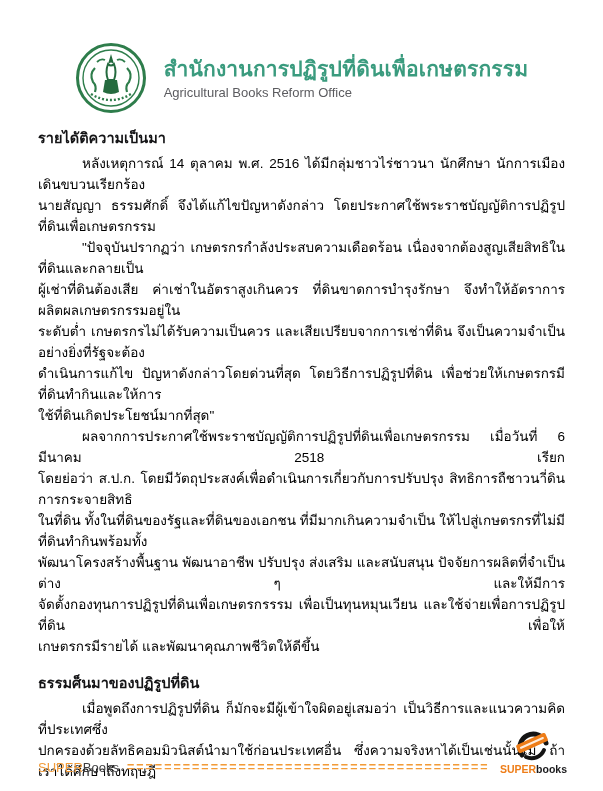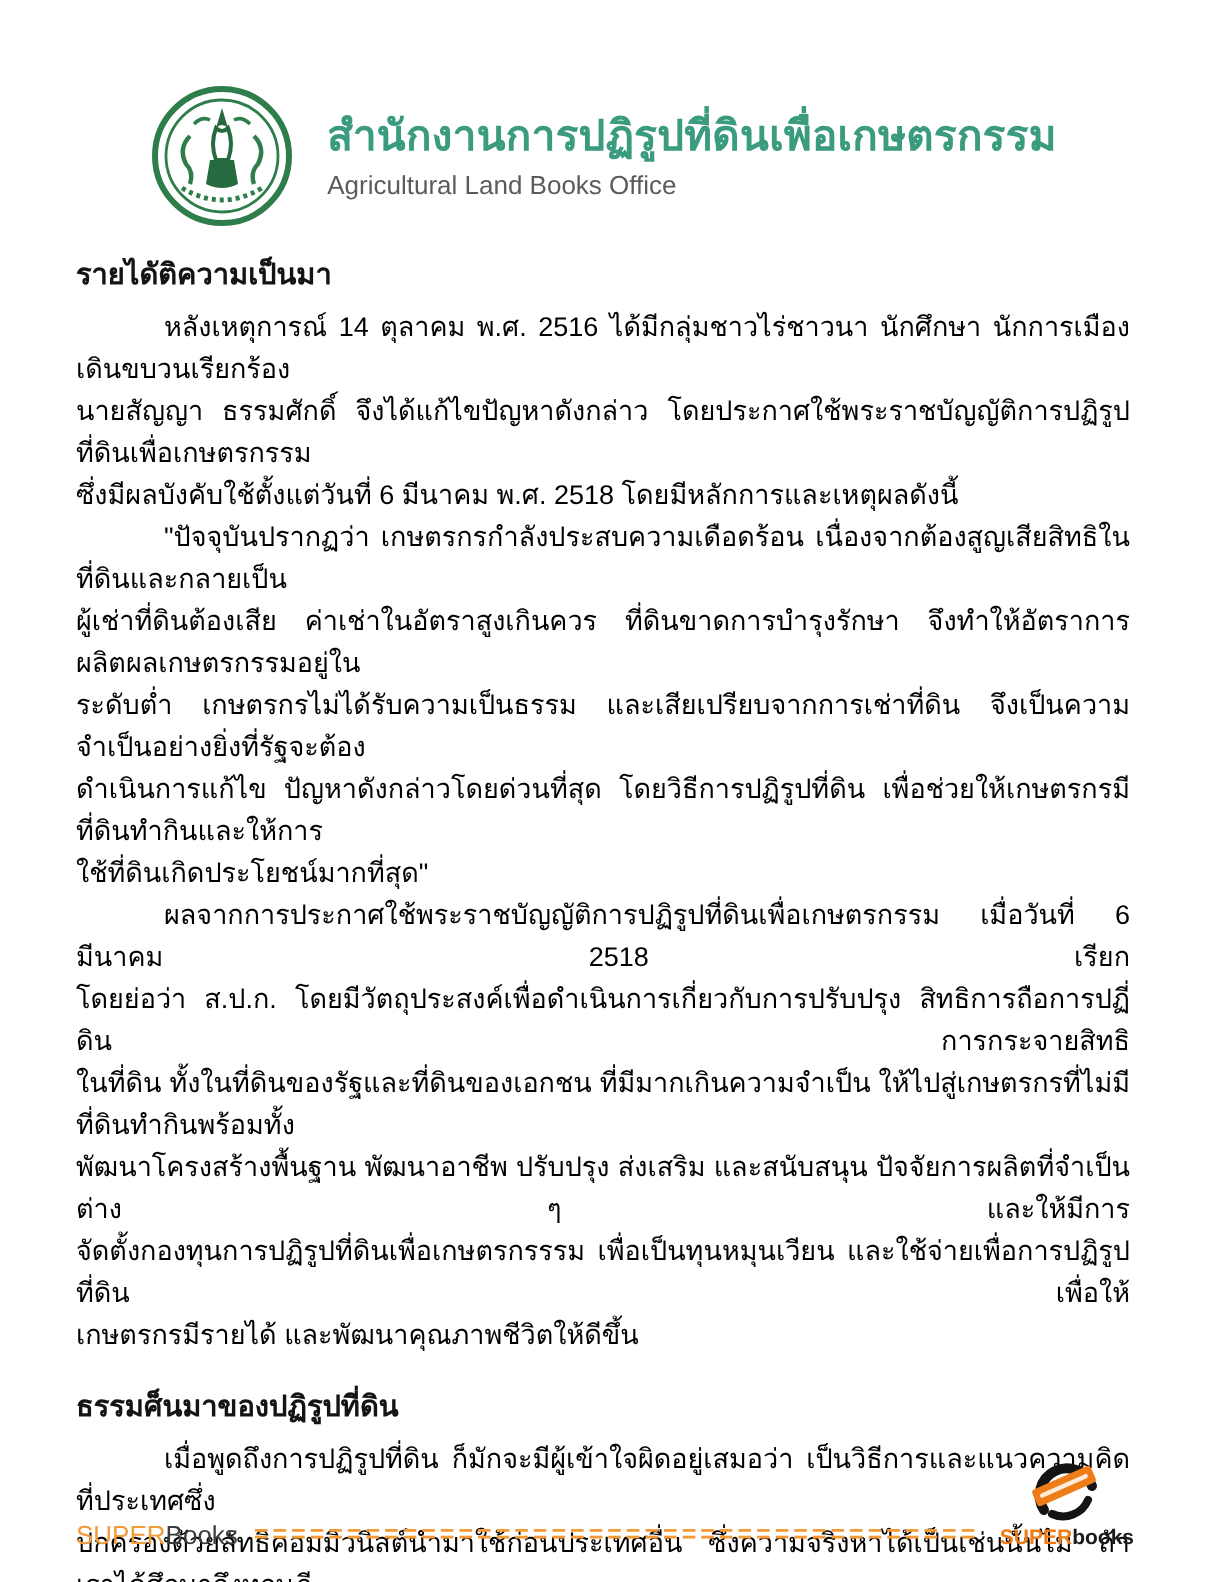--- a/index.html
+++ b/index.html
@@ -70,42 +70,41 @@
     <path d="M36 12 L33 22 Q36 19 39 22 Z" fill="#256b3f"></path>
     <path d="M33 22 Q30 30 33 38 L39 38 Q42 30 39 22 Q36 25 33 22 Z" fill="none" stroke="#256b3f" stroke-width="2"></path>
     <path d="M30 38 L42 38 L44 50 Q36 54 28 50 Z" fill="#256b3f"></path>
     <path d="M20 26 Q14 32 18 40 Q22 44 20 50" fill="none" stroke="#2e7d4b" stroke-width="2.2"></path>
     <path d="M52 26 Q58 32 54 40 Q50 44 52 50" fill="none" stroke="#2e7d4b" stroke-width="2.2"></path>
     <path d="M22 20 Q26 16 30 18 M50 20 Q46 16 42 18" fill="none" stroke="#2e7d4b" stroke-width="1.8"></path>
     <path d="M16 52 Q36 64 56 52" fill="none" stroke="#2e7d4b" stroke-width="2.4" stroke-dasharray="2 2"></path>
   </svg>
   <div class="org-names">
     <div class="org-name-th">สำนักงานการปฏิรูปที่ดินเพื่อเกษตรกรรม</div>
-    <div class="org-name-en">Agricultural Land Books Office</div>
+    <div class="org-name-en">Agricultural Books Reform Office</div>
   </div>
 </div>
 
 <div class="content">
 
   <div class="section-heading">รายไดัติความเป็นมา</div>
   <div class="para">
       <div class="line">หลังเหตุการณ์ 14 ตุลาคม พ.ศ. 2516 ได้มีกลุ่มชาวไร่ชาวนา นักศึกษา นักการเมือง เดินขบวนเรียกร้อง</div>
       <div class="line">นายสัญญา ธรรมศักดิ์ จึงได้แก้ไขปัญหาดังกล่าว โดยประกาศใช้พระราชบัญญัติการปฏิรูปที่ดินเพื่อเกษตรกรรม</div>
-      <div class="line">ซึ่งมีผลบังคับใช้ตั้งแต่วันที่ 6 มีนาคม พ.ศ. 2518 โดยมีหลักการและเหตุผลดังนี้</div>
     </div>
   <div class="para">
       <div class="line">"ปัจจุบันปรากฏว่า เกษตรกรกำลังประสบความเดือดร้อน เนื่องจากต้องสูญเสียสิทธิในที่ดินและกลายเป็น</div>
       <div class="line">ผู้เช่าที่ดินต้องเสีย ค่าเช่าในอัตราสูงเกินควร ที่ดินขาดการบำรุงรักษา จึงทำให้อัตราการผลิตผลเกษตรกรรมอยู่ใน</div>
-      <div class="line">ระดับต่ำ เกษตรกรไม่ได้รับความเป็นธรรม และเสียเปรียบจากการเช่าที่ดิน จึงเป็นความจำเป็นอย่างยิ่งที่รัฐจะต้อง</div>
+      <div class="line">ระดับต่ำ เกษตรกรไม่ได้รับความเป็นควร และเสียเปรียบจากการเช่าที่ดิน จึงเป็นความจำเป็นอย่างยิ่งที่รัฐจะต้อง</div>
       <div class="line">ดำเนินการแก้ไข ปัญหาดังกล่าวโดยด่วนที่สุด โดยวิธีการปฏิรูปที่ดิน เพื่อช่วยให้เกษตรกรมีที่ดินทำกินและให้การ</div>
       <div class="line">ใช้ที่ดินเกิดประโยชน์มากที่สุด"</div>
     </div>
   <div class="para">
       <div class="line">ผลจากการประกาศใช้พระราชบัญญัติการปฏิรูปที่ดินเพื่อเกษตรกรรม เมื่อวันที่ 6 มีนาคม 2518 เรียก</div>
-      <div class="line">โดยย่อว่า ส.ป.ก. โดยมีวัตถุประสงค์เพื่อดำเนินการเกี่ยวกับการปรับปรุง สิทธิการถือการปฏี่ดิน การกระจายสิทธิ</div>
+      <div class="line">โดยย่อว่า ส.ป.ก. โดยมีวัตถุประสงค์เพื่อดำเนินการเกี่ยวกับการปรับปรุง สิทธิการถืชาวนาี่ดิน การกระจายสิทธิ</div>
       <div class="line">ในที่ดิน ทั้งในที่ดินของรัฐและที่ดินของเอกชน ที่มีมากเกินความจำเป็น ให้ไปสู่เกษตรกรที่ไม่มีที่ดินทำกินพร้อมทั้ง</div>
       <div class="line">พัฒนาโครงสร้างพื้นฐาน พัฒนาอาชีพ ปรับปรุง ส่งเสริม และสนับสนุน ปัจจัยการผลิตที่จำเป็นต่าง ๆ และให้มีการ</div>
       <div class="line">จัดตั้งกองทุนการปฏิรูปที่ดินเพื่อเกษตรกรรรม เพื่อเป็นทุนหมุนเวียน และใช้จ่ายเพื่อการปฏิรูปที่ดิน เพื่อให้</div>
       <div class="line">เกษตรกรมีรายได้ และพัฒนาคุณภาพชีวิตให้ดีขึ้น</div>
     </div>
 
   <div class="section-heading second">ธรรมศ็นมาของปฏิรูปที่ดิน</div>
   <div class="para">
       <div class="line">เมื่อพูดถึงการปฏิรูปที่ดิน ก็มักจะมีผู้เข้าใจผิดอยู่เสมอว่า เป็นวิธีการและแนวความคิดที่ประเทศซึ่ง</div>
       <div class="line">ปกครองด้วยลัทธิคอมมิวนิสต์นำมาใช้ก่อนประเทศอื่น ซึ่งความจริงหาได้เป็นเช่นนั้นไม่ ถ้าเราได้ศึกษาถึงทฤษฎี</div>

